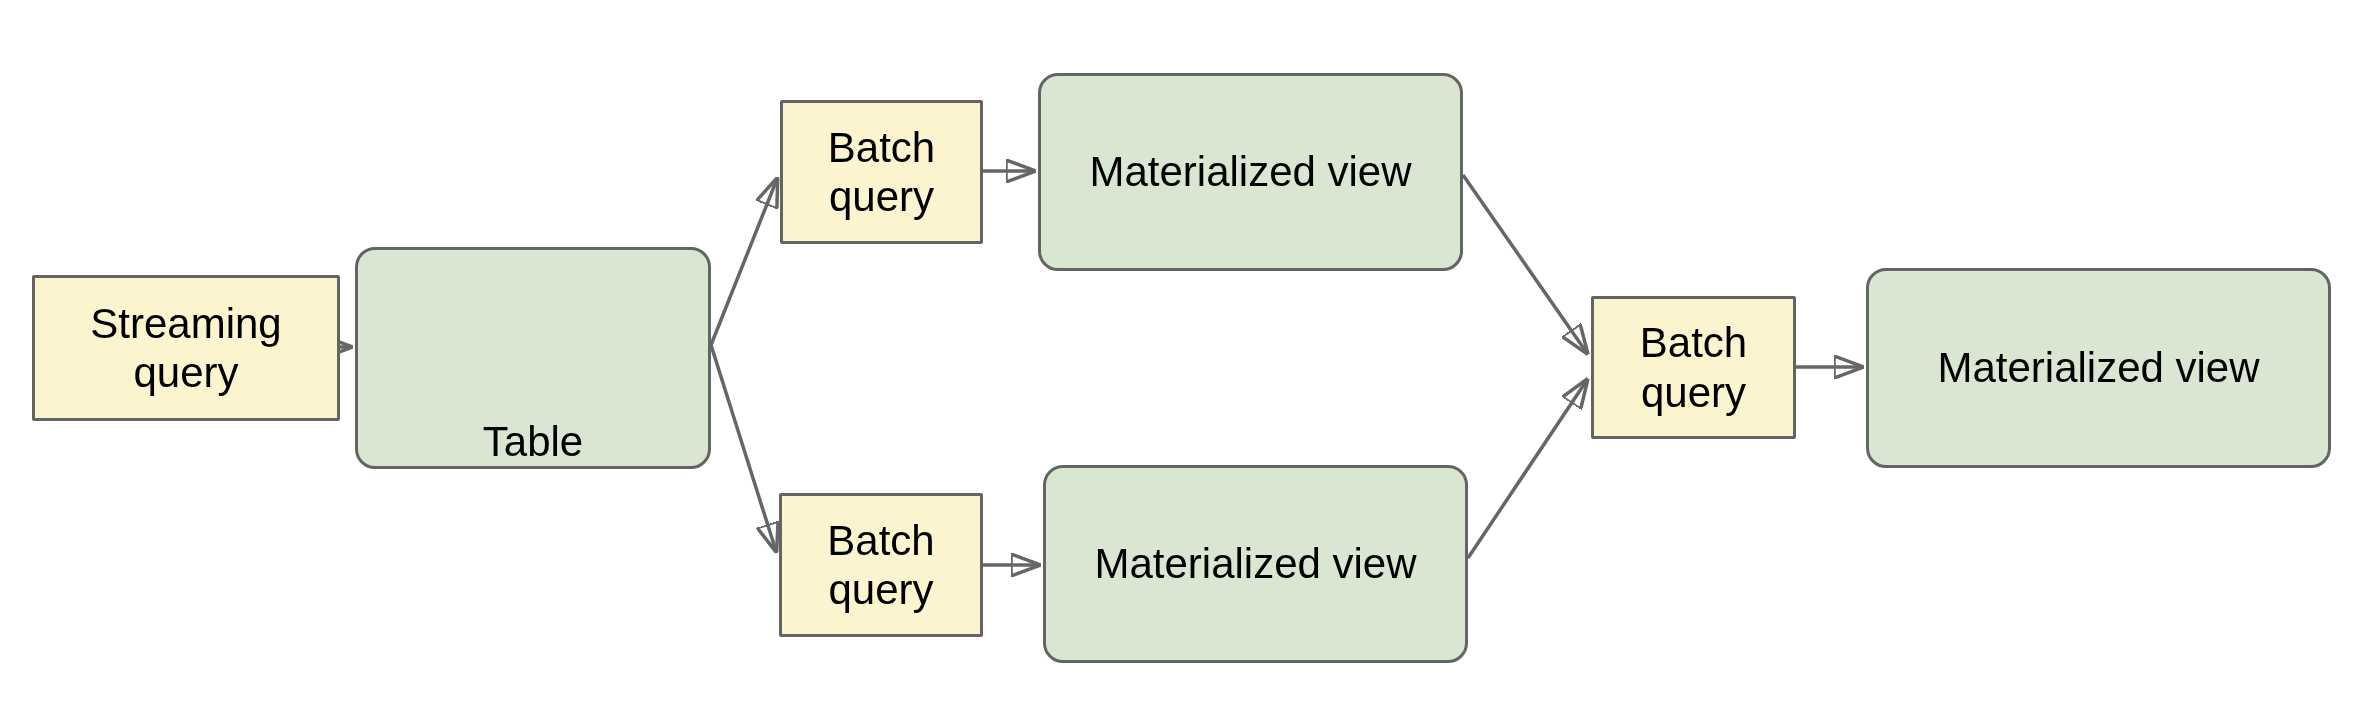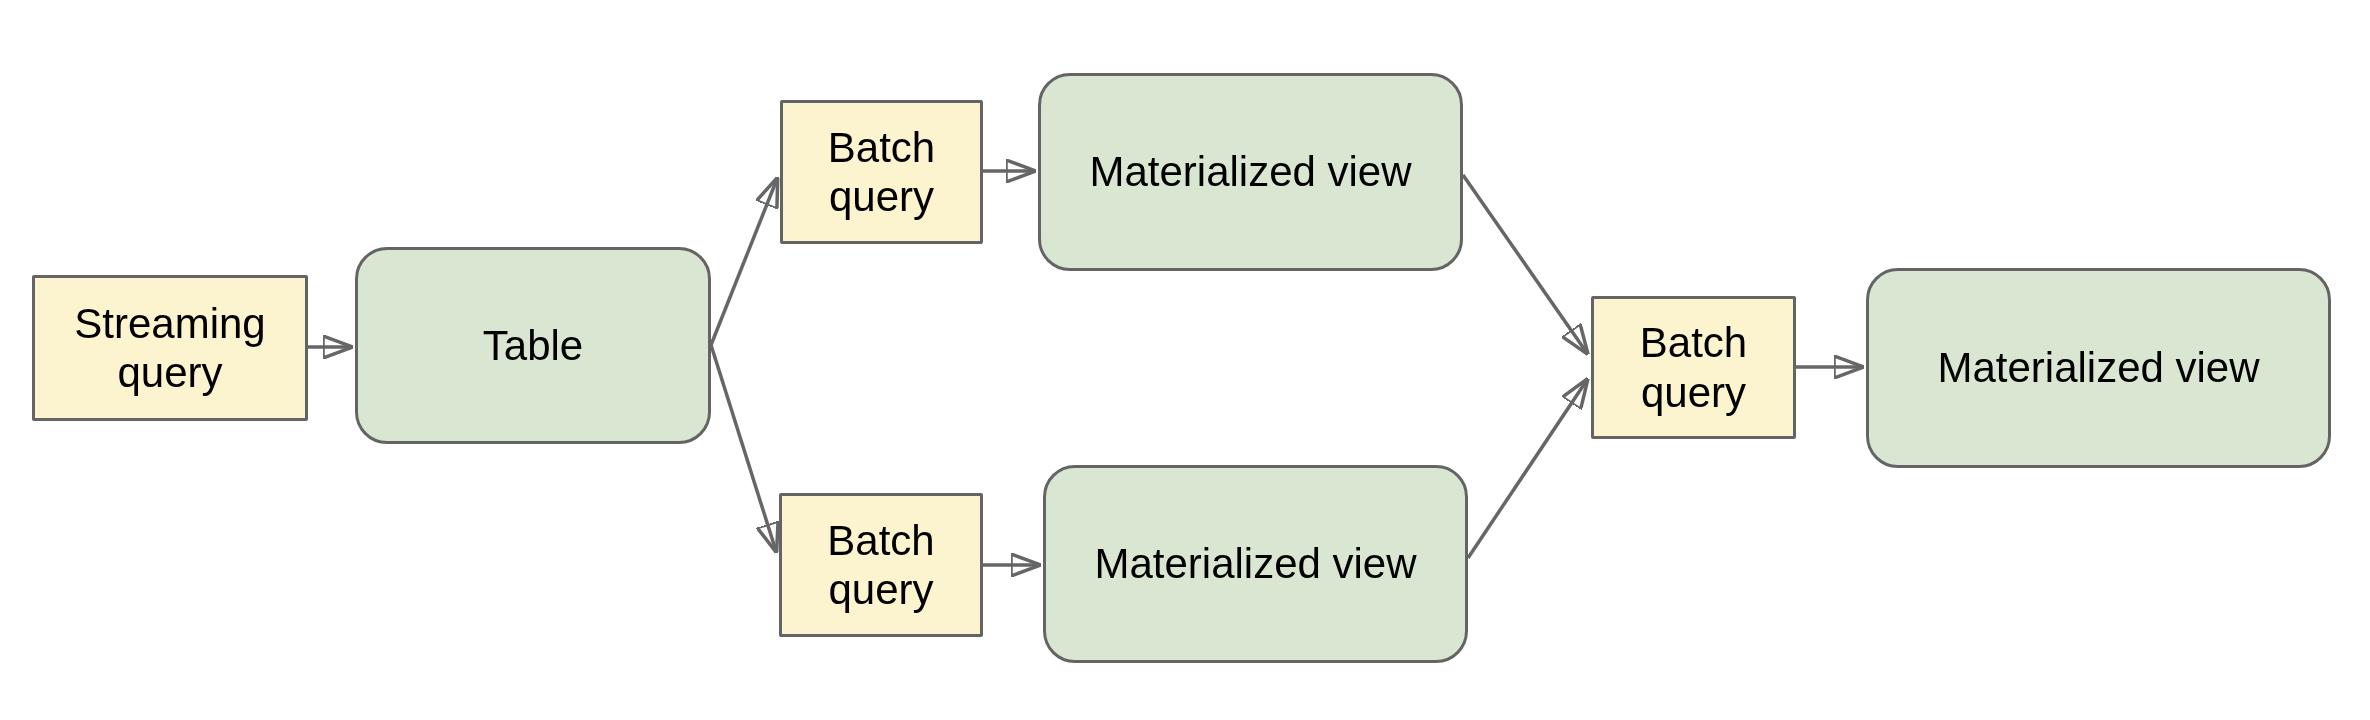--- a/index.html
+++ b/index.html
@@ -28,25 +28,25 @@
     border: 3px solid #646464;
     padding: 0 20px;
   }
   .node--yellow {
     background: #fcf3cf;
     border-radius: 2px;
     justify-content: flex-end;
   }
   .node--green {
     background: #d9e7d2;
-    border-radius: 32px;
+    border-radius: 20px;
   }
   
-  #node-streaming-query      { left: 32px;   top: 275px; width: 276px; height: 146px; }
-  #node-table                { left: 355px;  top: 247px; width: 356px; height: 197px; }
+  #node-streaming-query      { left: 32px;   top: 275px; width: 308px; height: 146px; }
+  #node-table                { left: 355px;  top: 247px; width: 356px; height: 222px; align-items: flex-end; }
   #node-batch-query-top      { left: 780px;  top: 100px; width: 203px; height: 144px; }
   #node-mv-top               { left: 1038px; top: 73px;  width: 425px; height: 198px; }
   #node-batch-query-bottom   { left: 779px;  top: 493px; width: 204px; height: 144px; }
   #node-mv-bottom            { left: 1043px; top: 465px; width: 425px; height: 198px; }
   #node-batch-query-final    { left: 1591px; top: 296px; width: 205px; height: 143px; }
   #node-mv-final             { left: 1866px; top: 268px; width: 465px; height: 200px; }
 
   #connector-layer {
     position: absolute;
     left: 0;

